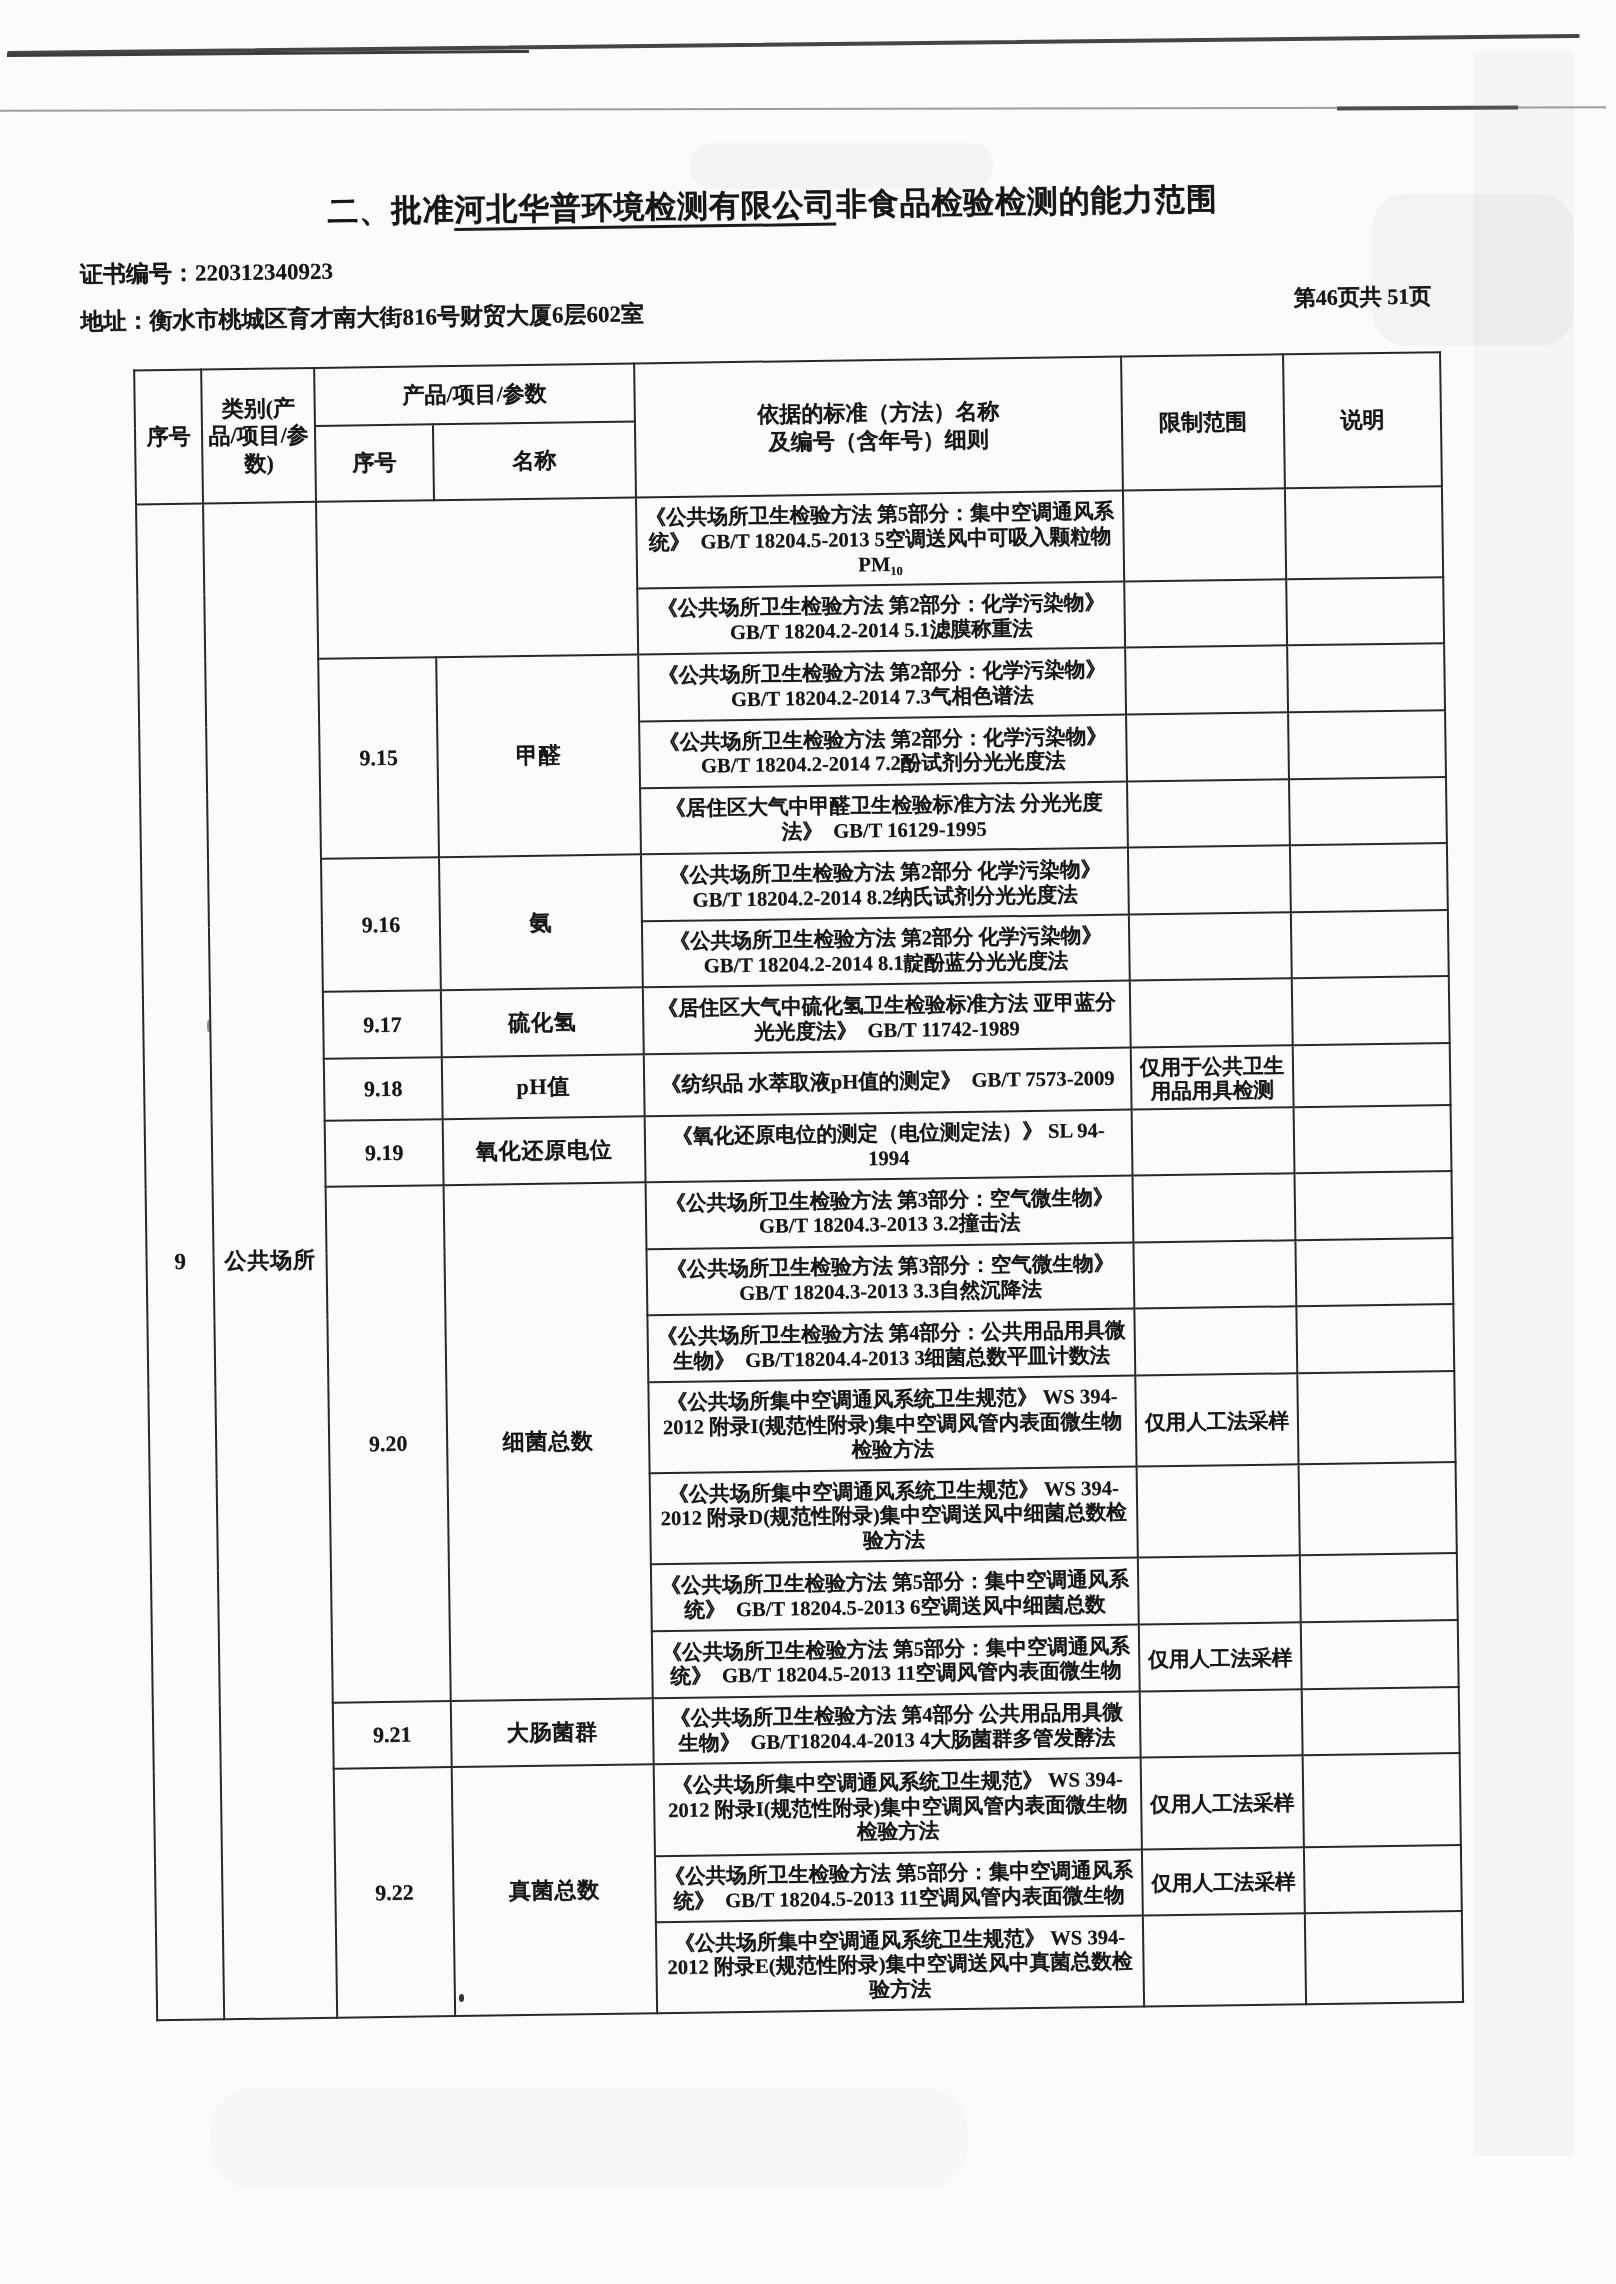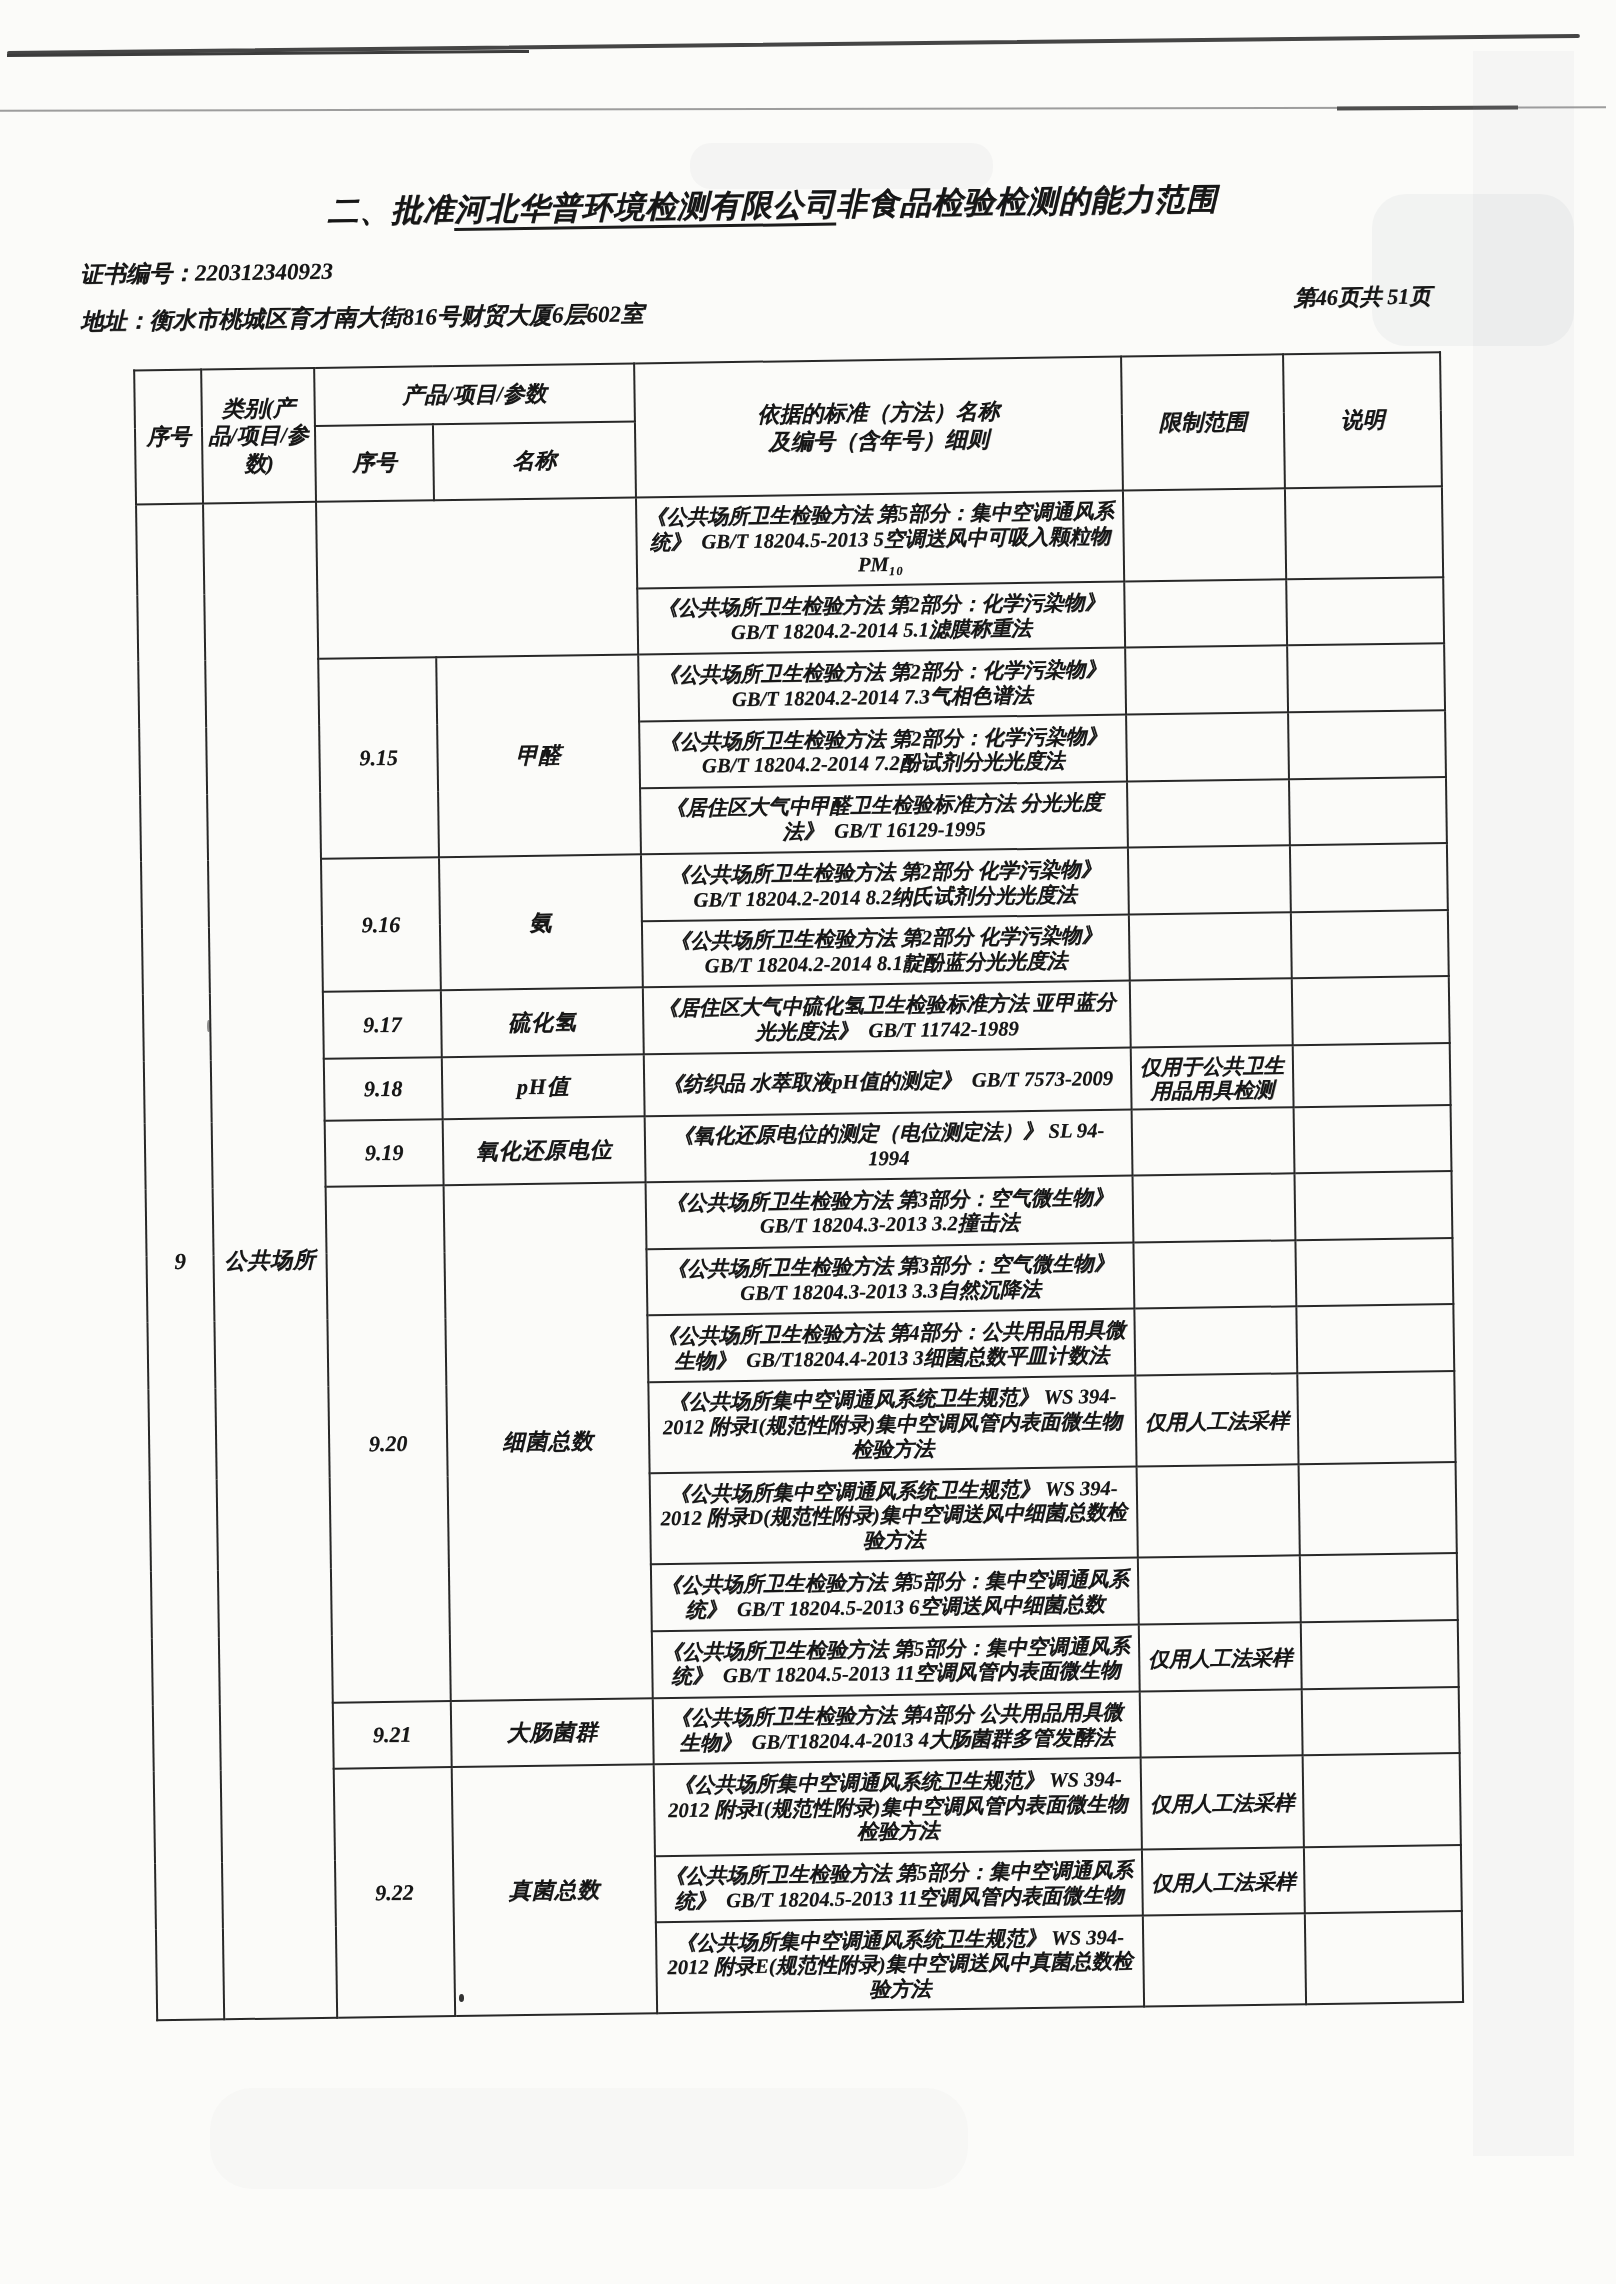--- a/index.html
+++ b/index.html
@@ -1,21 +1,21 @@
 <!DOCTYPE html>
 <html style="font-size:13.5px"><head>
 <meta charset="utf-8">
 <style>
   html,body{
     margin:0;padding:0;width:1616px;height:2284px;overflow:hidden;
     background:#fbfbf9;
     font-family:"Liberation Serif","DejaVu Serif",serif;
     color:#161616;
   }
-  #page{position:relative;width:1616px;height:2284px;font-style:italic;}
+  #page{position:relative;width:1616px;height:2284px;}
   
   .scanline1{
     position:absolute;left:6.7px;top:51px;width:1573px;height:4.2px;
     background:#454545;transform:rotate(-0.62deg);transform-origin:left center;
     border-radius:2.5px;
   }
   .scanline1b{
     position:absolute;left:6.7px;top:54px;width:522px;height:2.5px;
     background:#3c3c3c;transform:rotate(-0.45deg);transform-origin:left center;
   }

